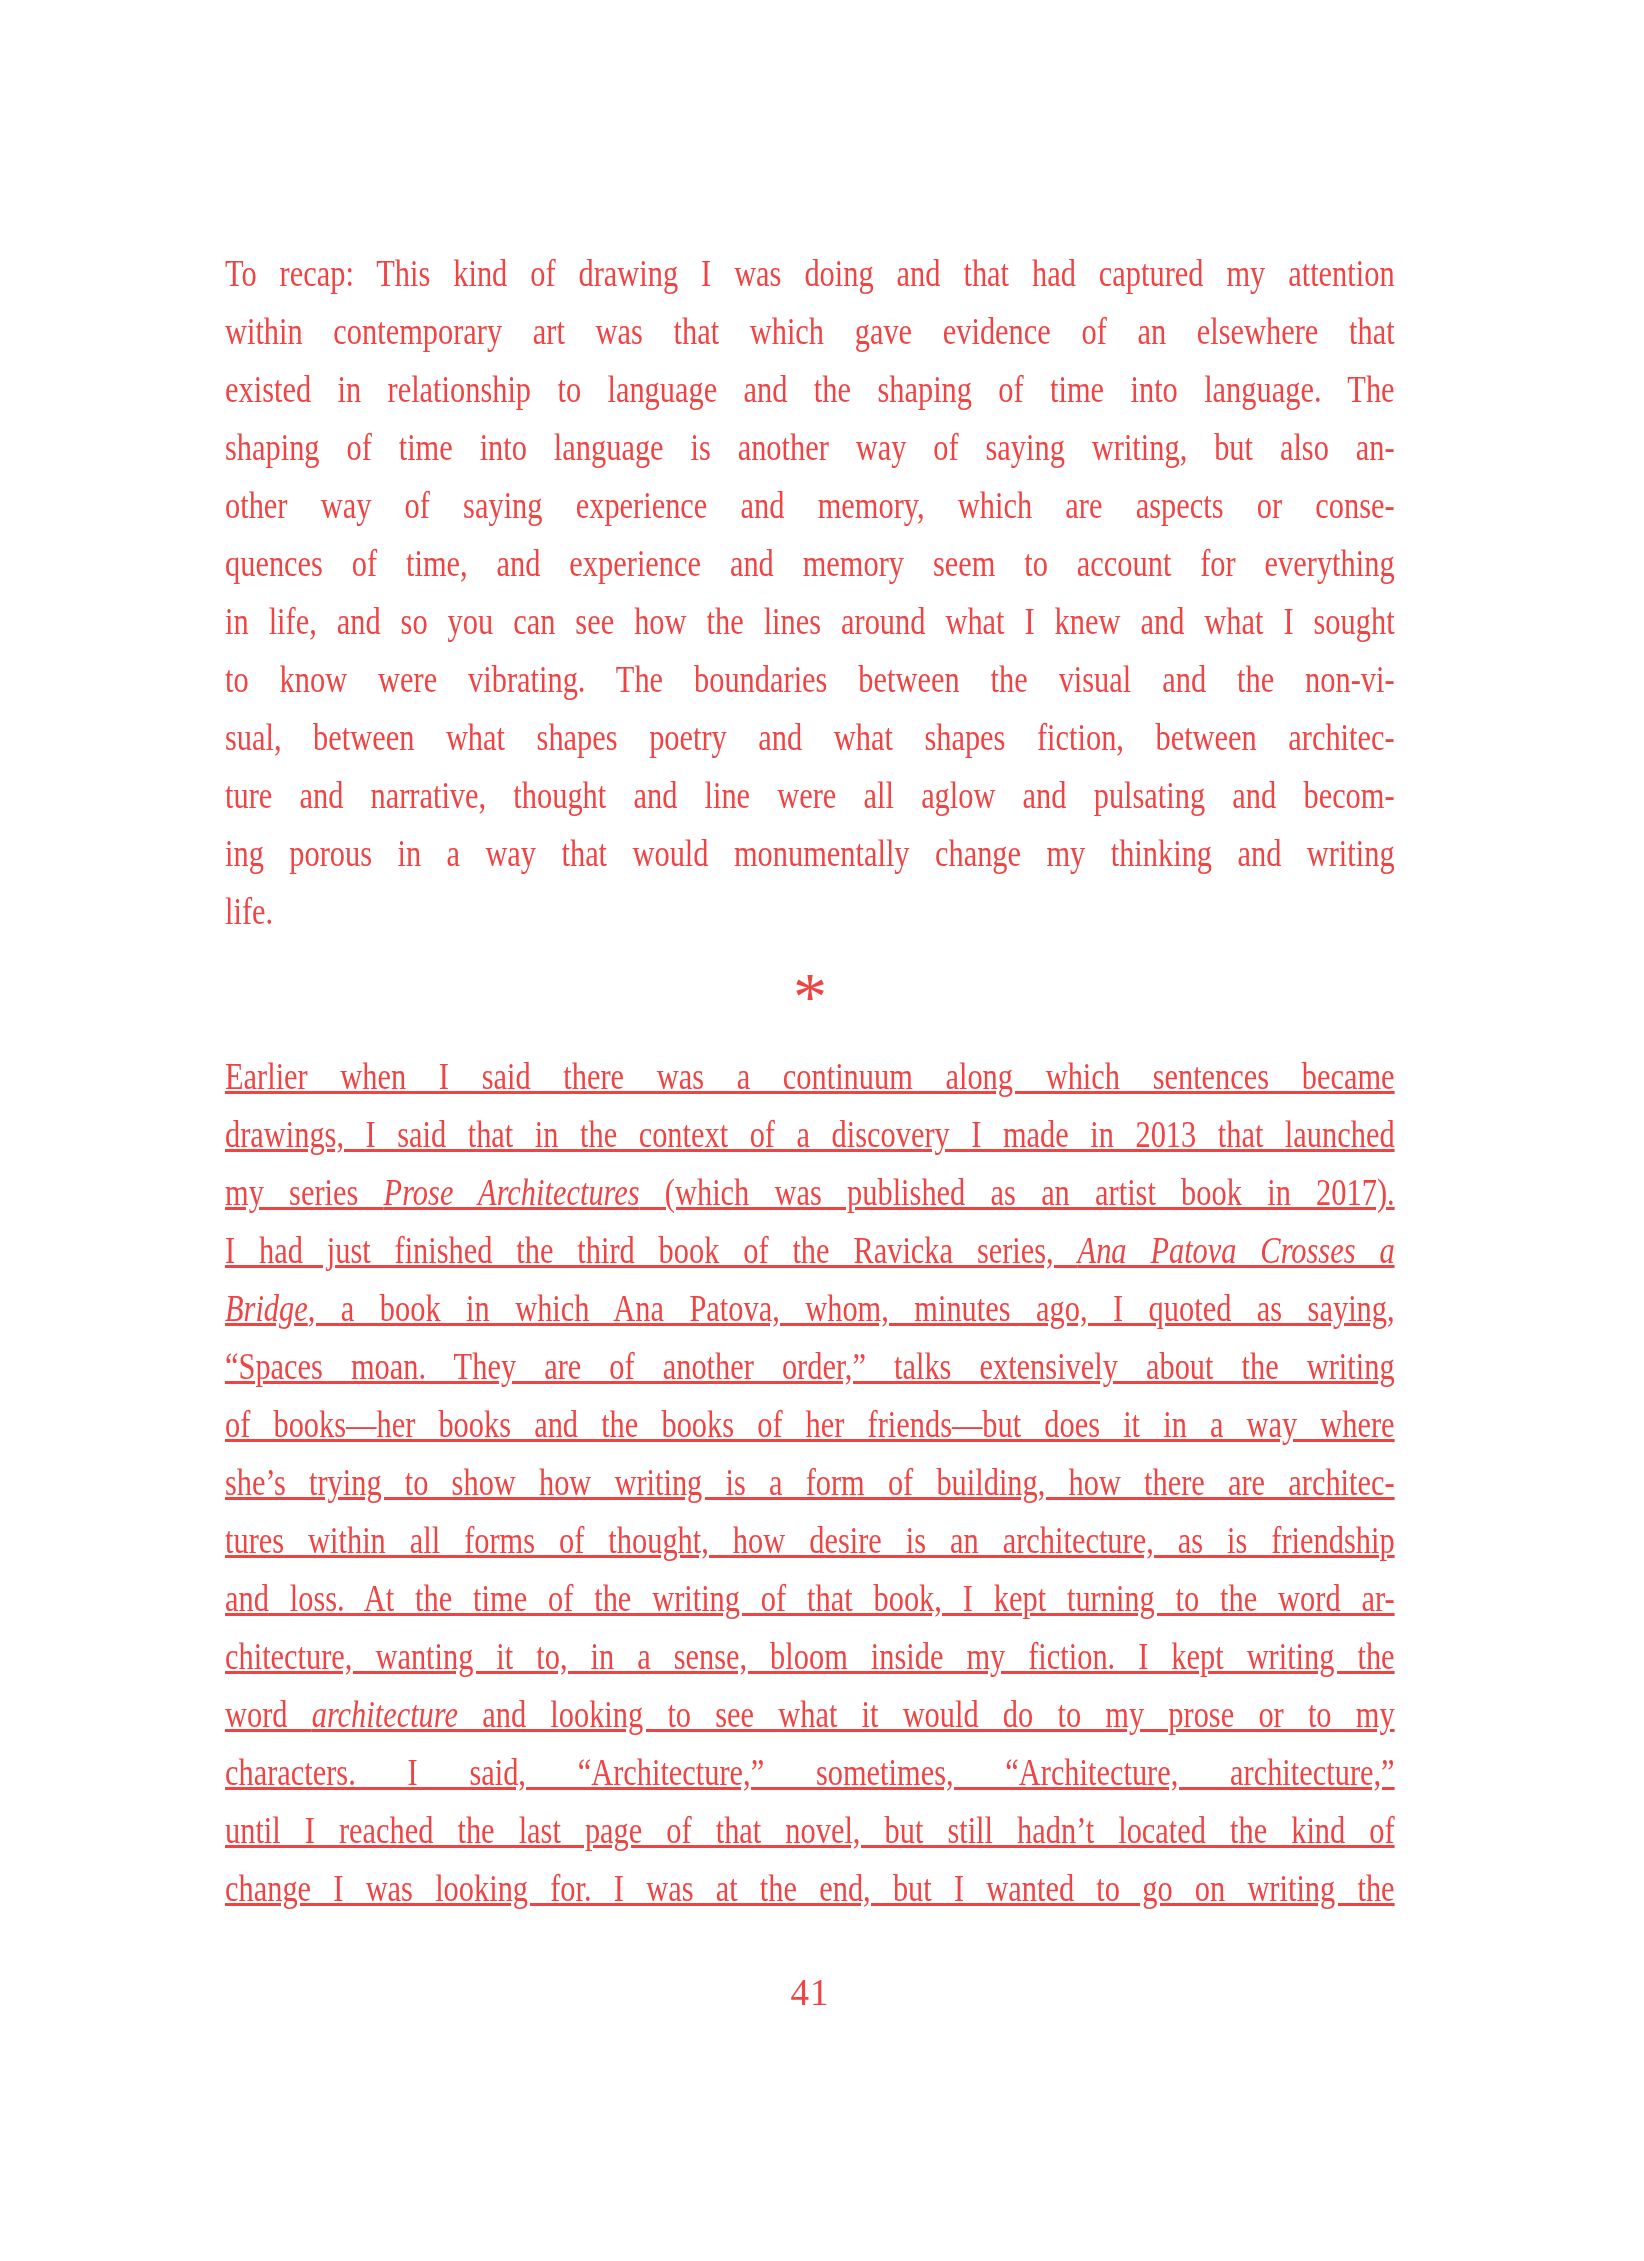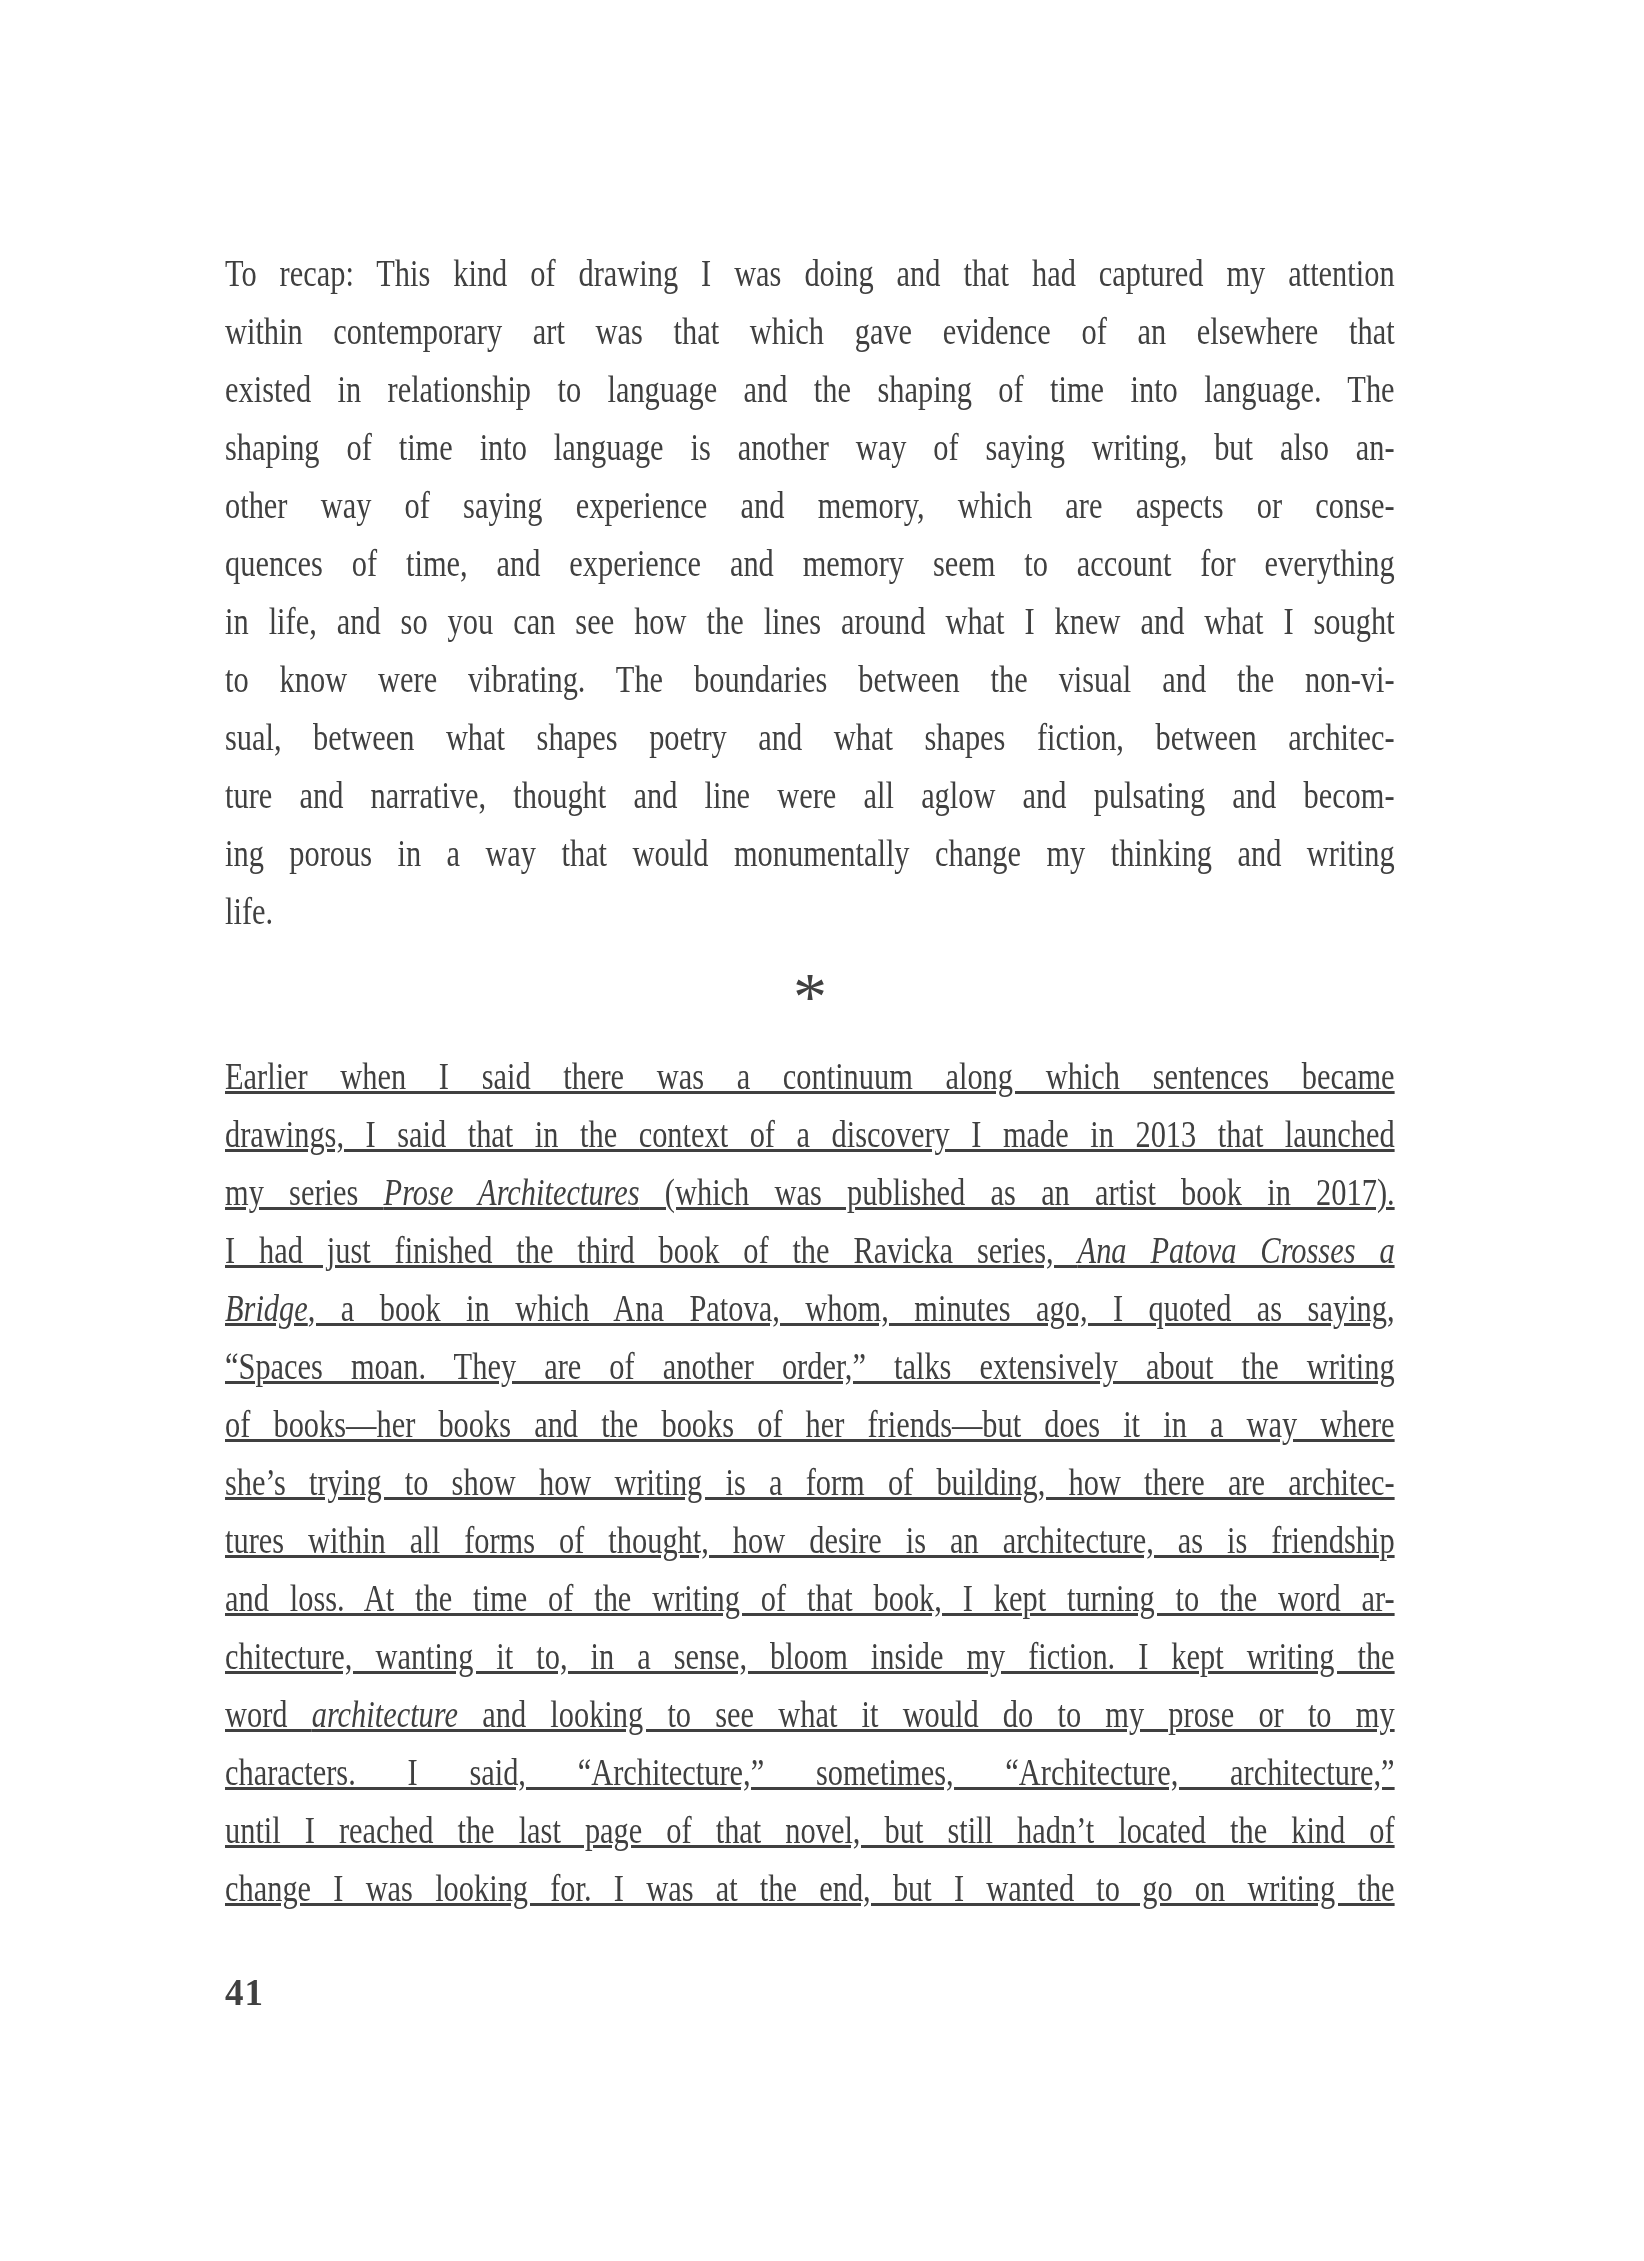--- a/index.html
+++ b/index.html
@@ -1,21 +1,21 @@
 <!DOCTYPE html>
 <html style="font-size:14.6px"><head>
 <meta charset="utf-8">
 <style>
   html,body{margin:0;padding:0;background:#ffffff;}
   .page{
     position:relative;
     width:1645px;
     height:2261px;
     background:#ffffff;
-    color:#404040;
+    color:#ef4444;
     font-family:"Liberation Serif", serif;
     overflow:hidden;
   }
   .para{
     position:absolute;
     left:225px;
     width:1170px;
   }
   .para .line{
     width:1462px;                 
@@ -41,23 +41,22 @@
     font-size:68px;
     text-align:center;
   }
   .pagenum{
     position:absolute;
     left:225px;
     width:1170px;
     top:1970px;
     line-height:46px;
     font-size:37px;
-    text-align:left;
+    text-align:center;
     letter-spacing:0.9px;
-    font-weight:bold;
   }
   #para-1{top:244px;}
   #para-2{top:1047px;text-decoration:underline;}
 </style>
 </head>
 <body>
 
 <div class="page">
 
   <div id="para-1" class="para">

